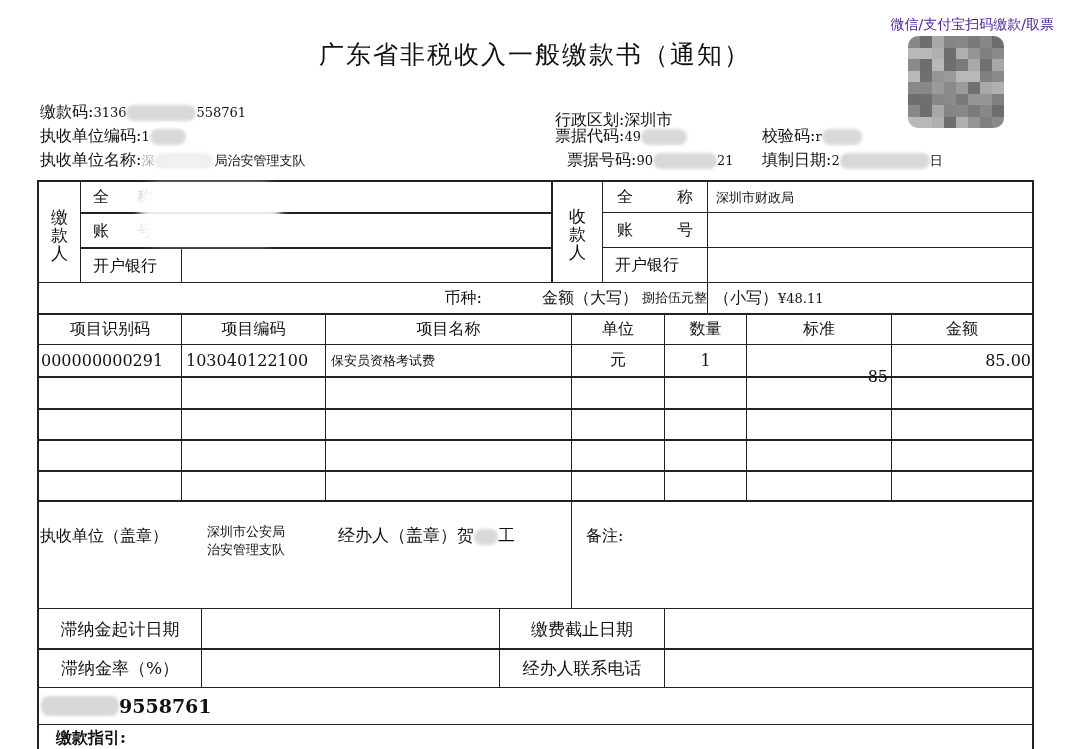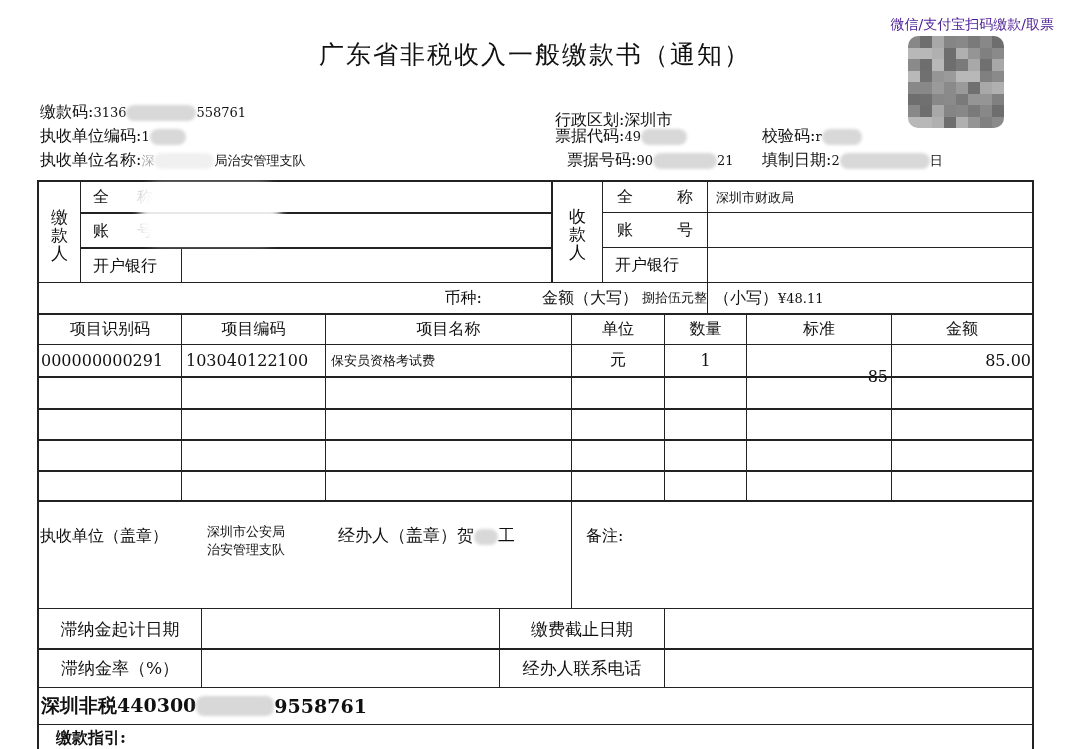--- a/index.html
+++ b/index.html
@@ -262,18 +262,17 @@
 <div class="cell left" style="left:202px; top:610px; width:297px; height:38px;"></div>
 <div class="cell center" style="left:500px; top:610px; width:164px; height:38px; font-size:17px;">缴费截止日期</div>
 <div class="cell left" style="left:665px; top:610px; width:367px; height:38px;"></div>
 
 <div class="cell center" style="left:39px; top:650px; width:162px; height:37px; font-size:17px;">滞纳金率（%）</div>
 <div class="cell left" style="left:202px; top:650px; width:297px; height:37px;"></div>
 <div class="cell center" style="left:500px; top:650px; width:164px; height:37px; font-size:17px;">经办人联系电话</div>
 <div class="cell left" style="left:665px; top:650px; width:367px; height:37px;"></div>
 
 <div class="cell left" style="left:39px; top:688px; width:993px; height:36px; padding-left:2px; font-size:17px;">
-  <span class="bold" style="font-size:19px;">深圳非税440300</span>
     <span class="blur" style="width:78px; height:20px;"></span>
     <span class="bold" style="font-size:19px;">9558761</span>
 </div>
 
 <div class="abs bold" style="left:56px; top:728px; font-size:16px;">缴款指引:</div>
 
 </body></html>

